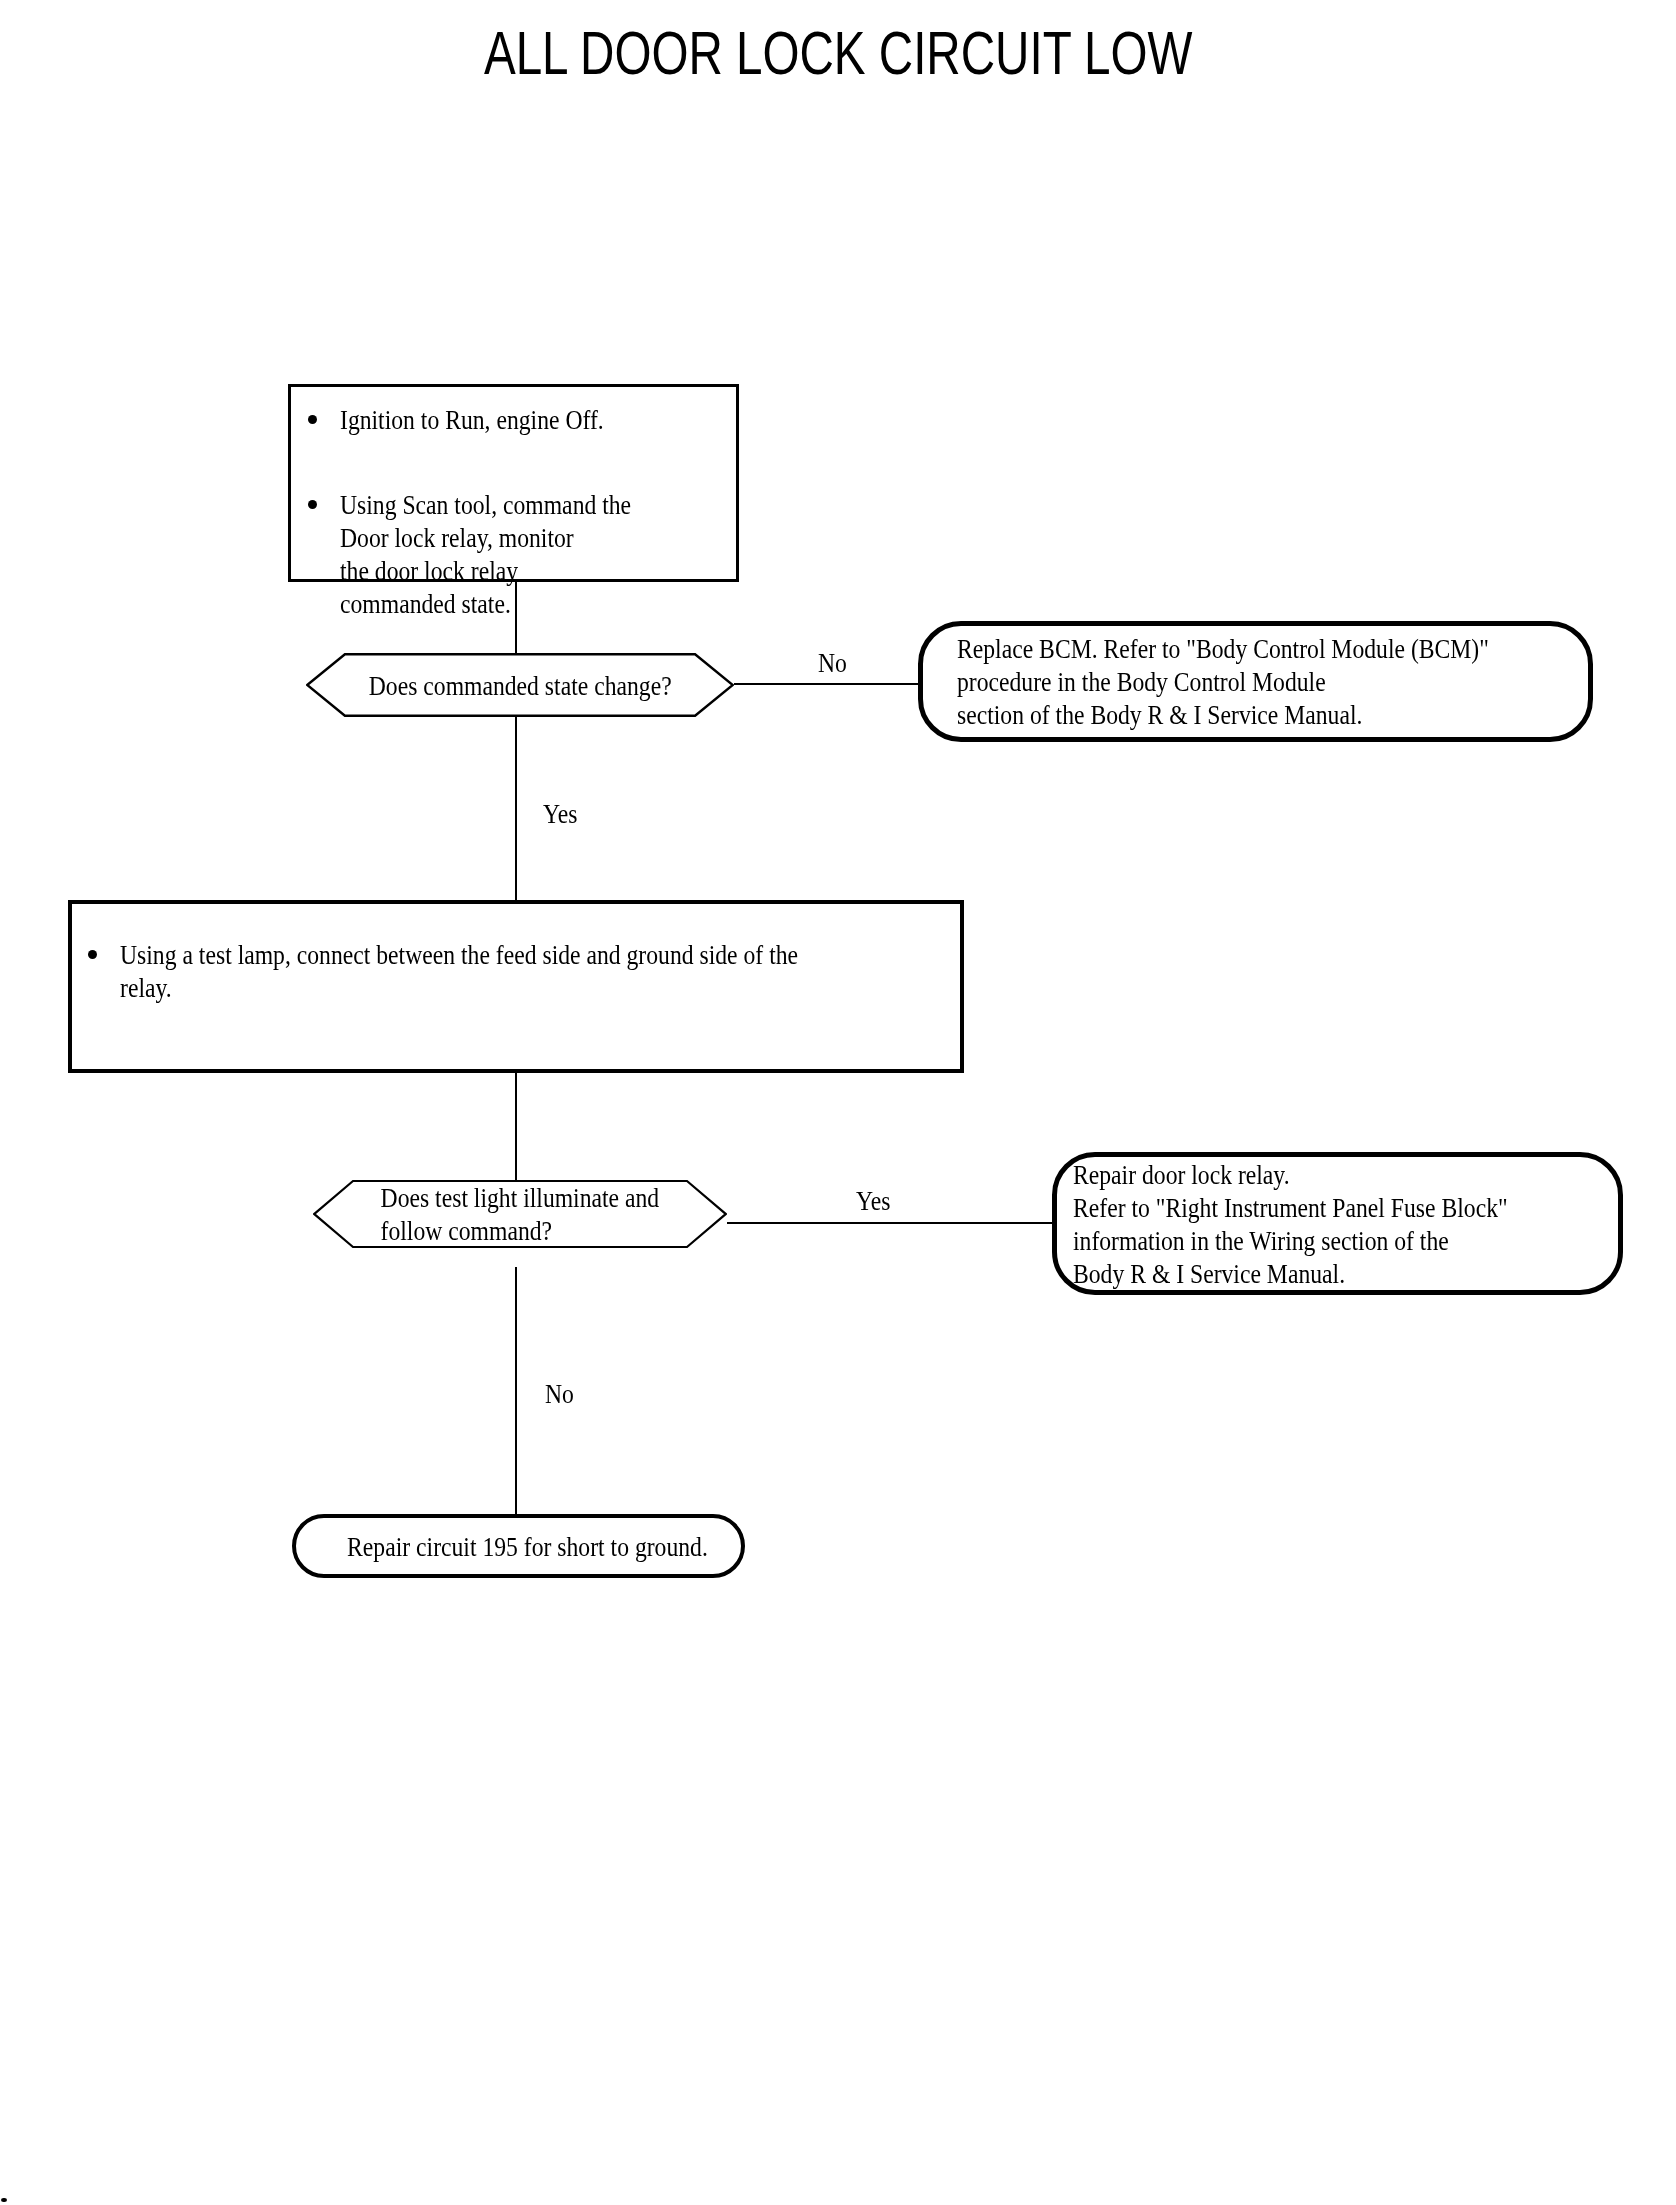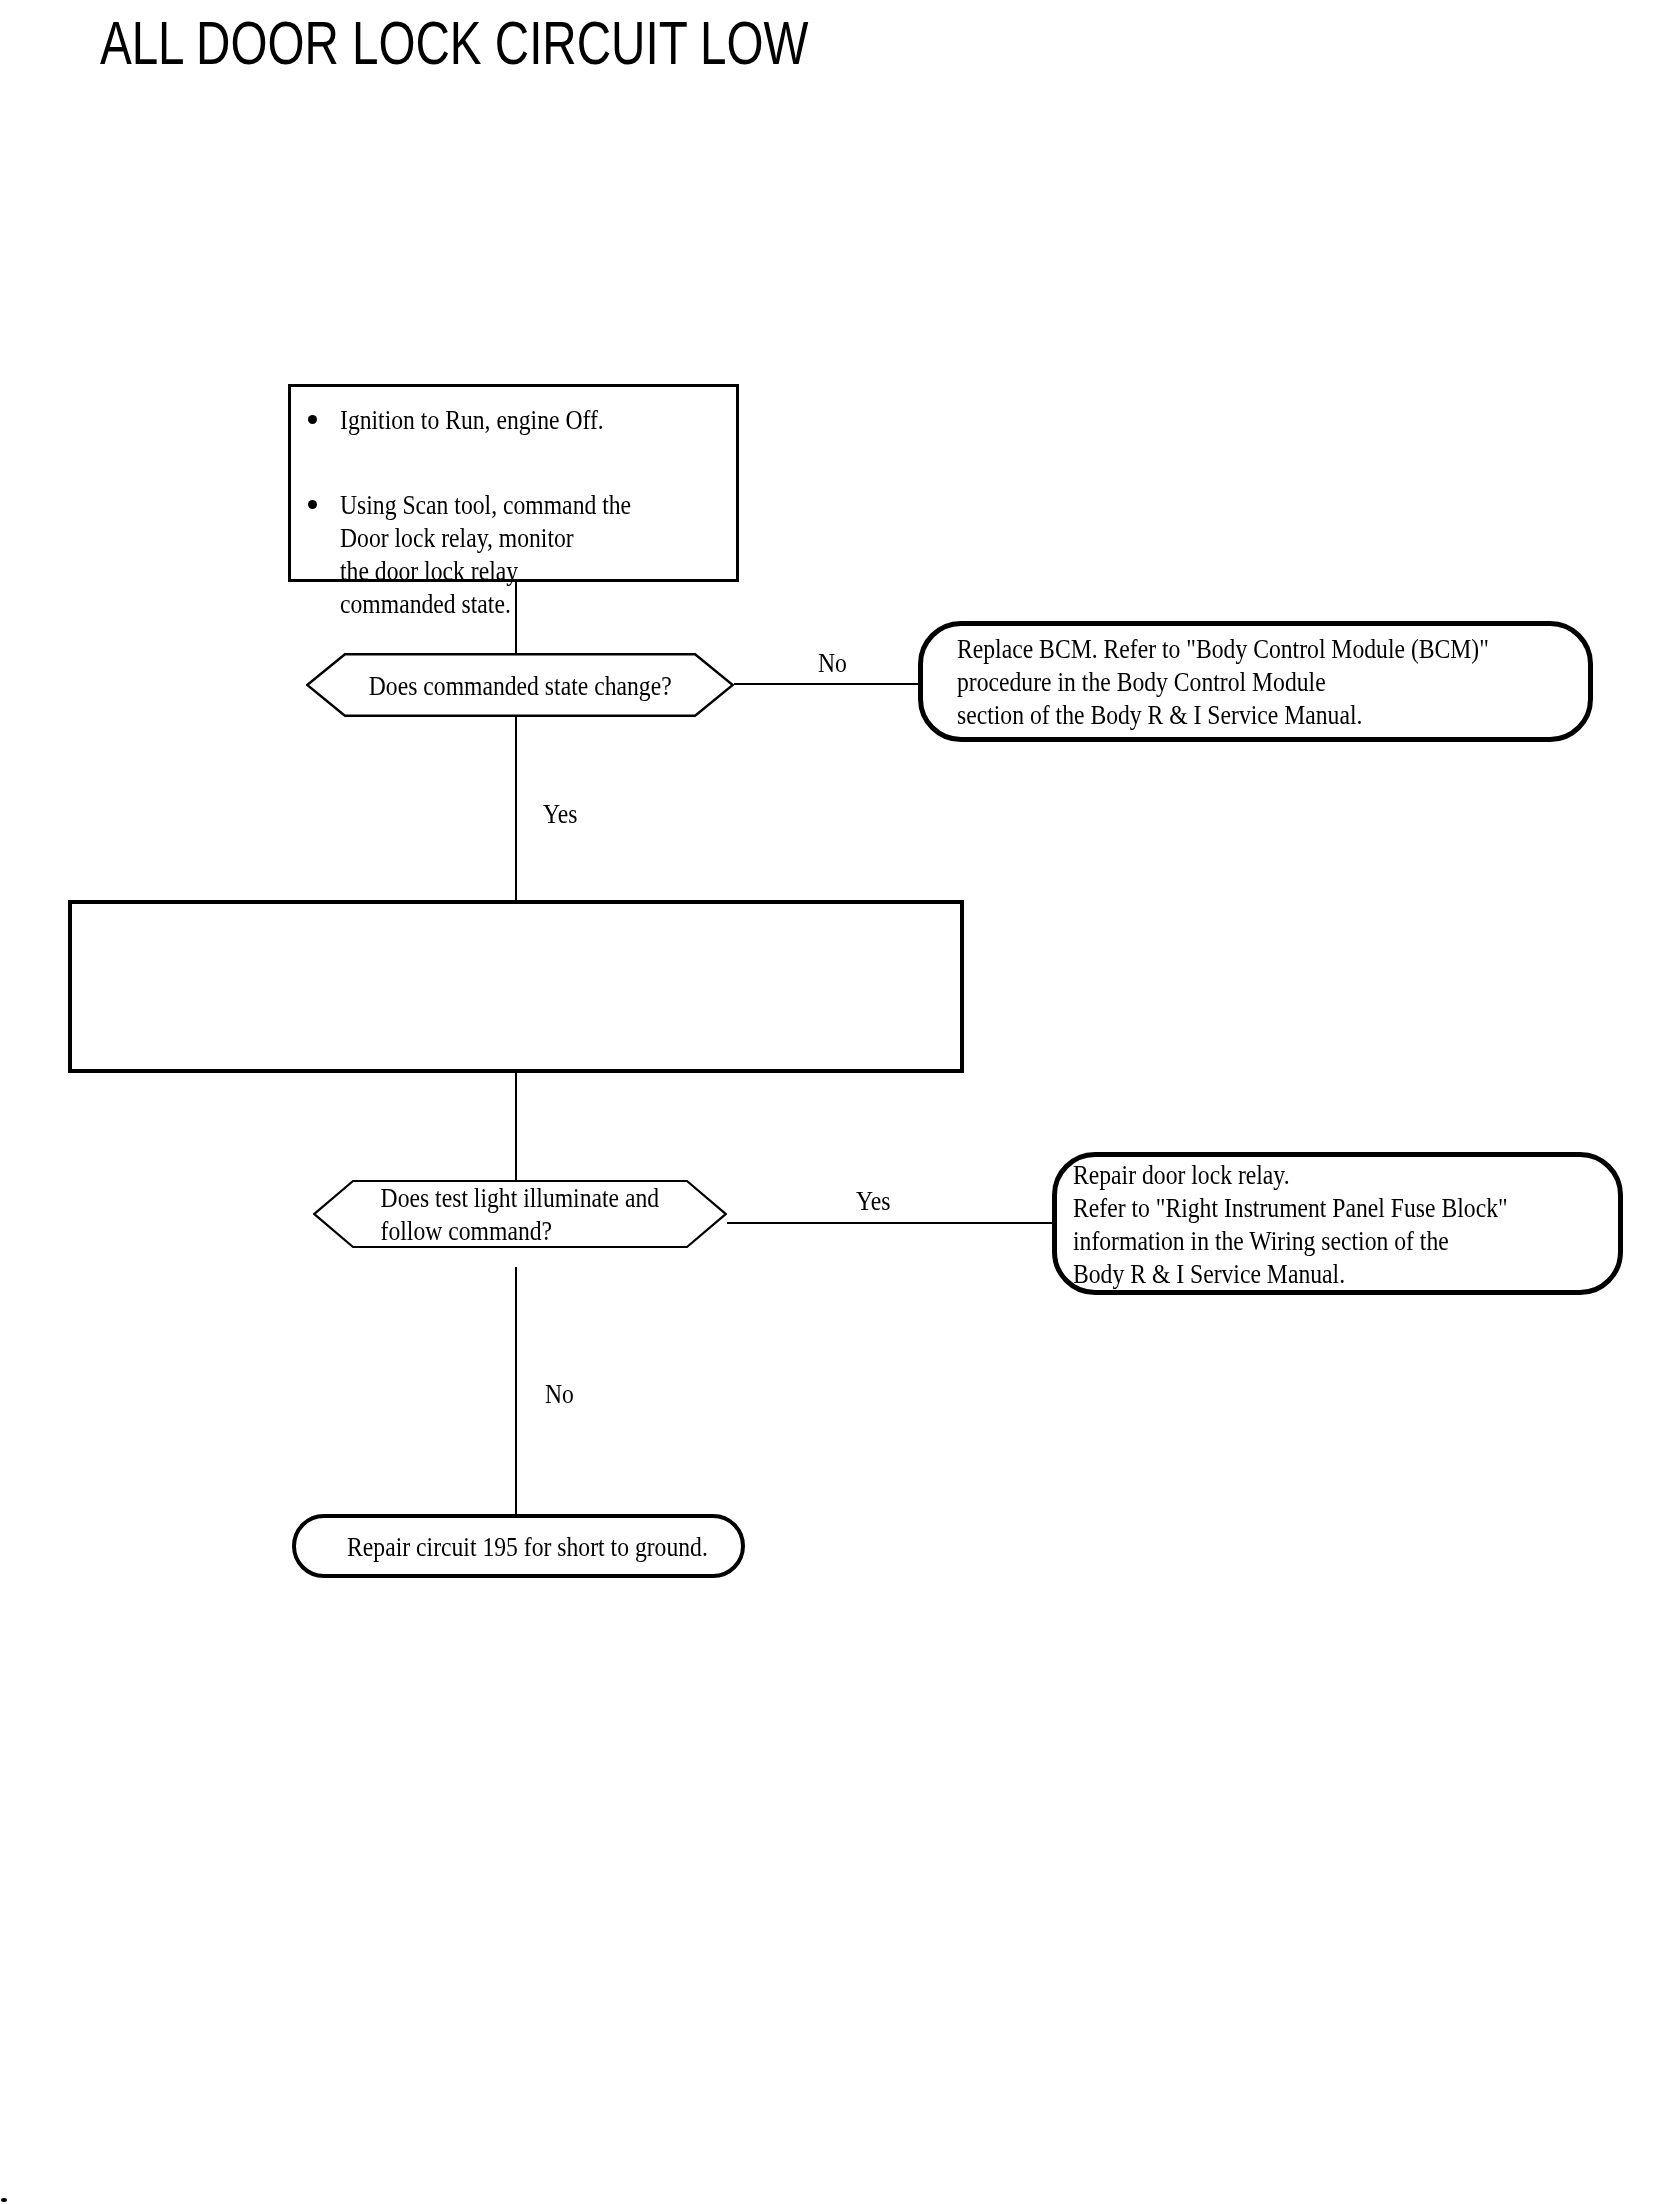--- a/index.html
+++ b/index.html
@@ -36,21 +36,21 @@
   .title-line {
     font-family:"Liberation Sans", sans-serif;
     font-size:61px; line-height:71px; font-weight:400;
     display:inline-block; transform:scaleX(0.78); transform-origin:50% 0;
     white-space:nowrap;
   }
 </style>
 </head>
 <body>
 
-<div class="abs" style="left:0; right:0; top:8px; text-align:left;">
+<div class="abs" style="left:0; right:0; top:18px; text-align:center;">
   <span class="title-line">ALL DOOR LOCK CIRCUIT LOW</span>
 </div>
 
 <div class="abs procbox" style="left:288px; top:384px; width:451px; height:198px; border:3.6px solid #000; padding:16px 12px 0 17px;">
   <ul class="bullets txt">
     <li>
       <span class="dot"></span>
       <span class="sq">Ignition to Run, engine Off.</span>
     </li>
     <li style="margin-top:52px;">
@@ -85,20 +85,24 @@
 section of the Body R &amp; I Service Manual.</span>
 </div>
 
 <div class="abs vline" style="left:515px; top:717px; width:2.4px; height:184px;"></div>
 <div class="abs txt" style="left:543px; top:797px;">
   <span class="sq">Yes</span>
 </div>
 
 <div class="abs procbox" style="left:68px; top:900px; width:896px; height:173px; border:4.3px solid #000; padding:16px 11px 0 16px;">
   <ul class="bullets txt">
+    <li style="margin-top:18px;">
+      <span class="dot"></span>
+      <span class="sq">Using a test lamp, connect between the feed side and ground side of the relay.</span>
+    </li>
   </ul>
 </div>
 
 <div class="abs vline" style="left:515px; top:1073px; width:2.4px; height:107px;"></div>
 
 <div class="abs hexwrap" style="left:313px; top:1180px; width:414px; height:68px;">
   <svg viewBox="0 0 681 142" preserveAspectRatio="none">
     <polygon points="2,71 66,2 615,2 679,71 615,140 66,140" fill="#ffffff" stroke="#000000" stroke-width="4"></polygon>
   </svg>
   <div class="hextext txt">

